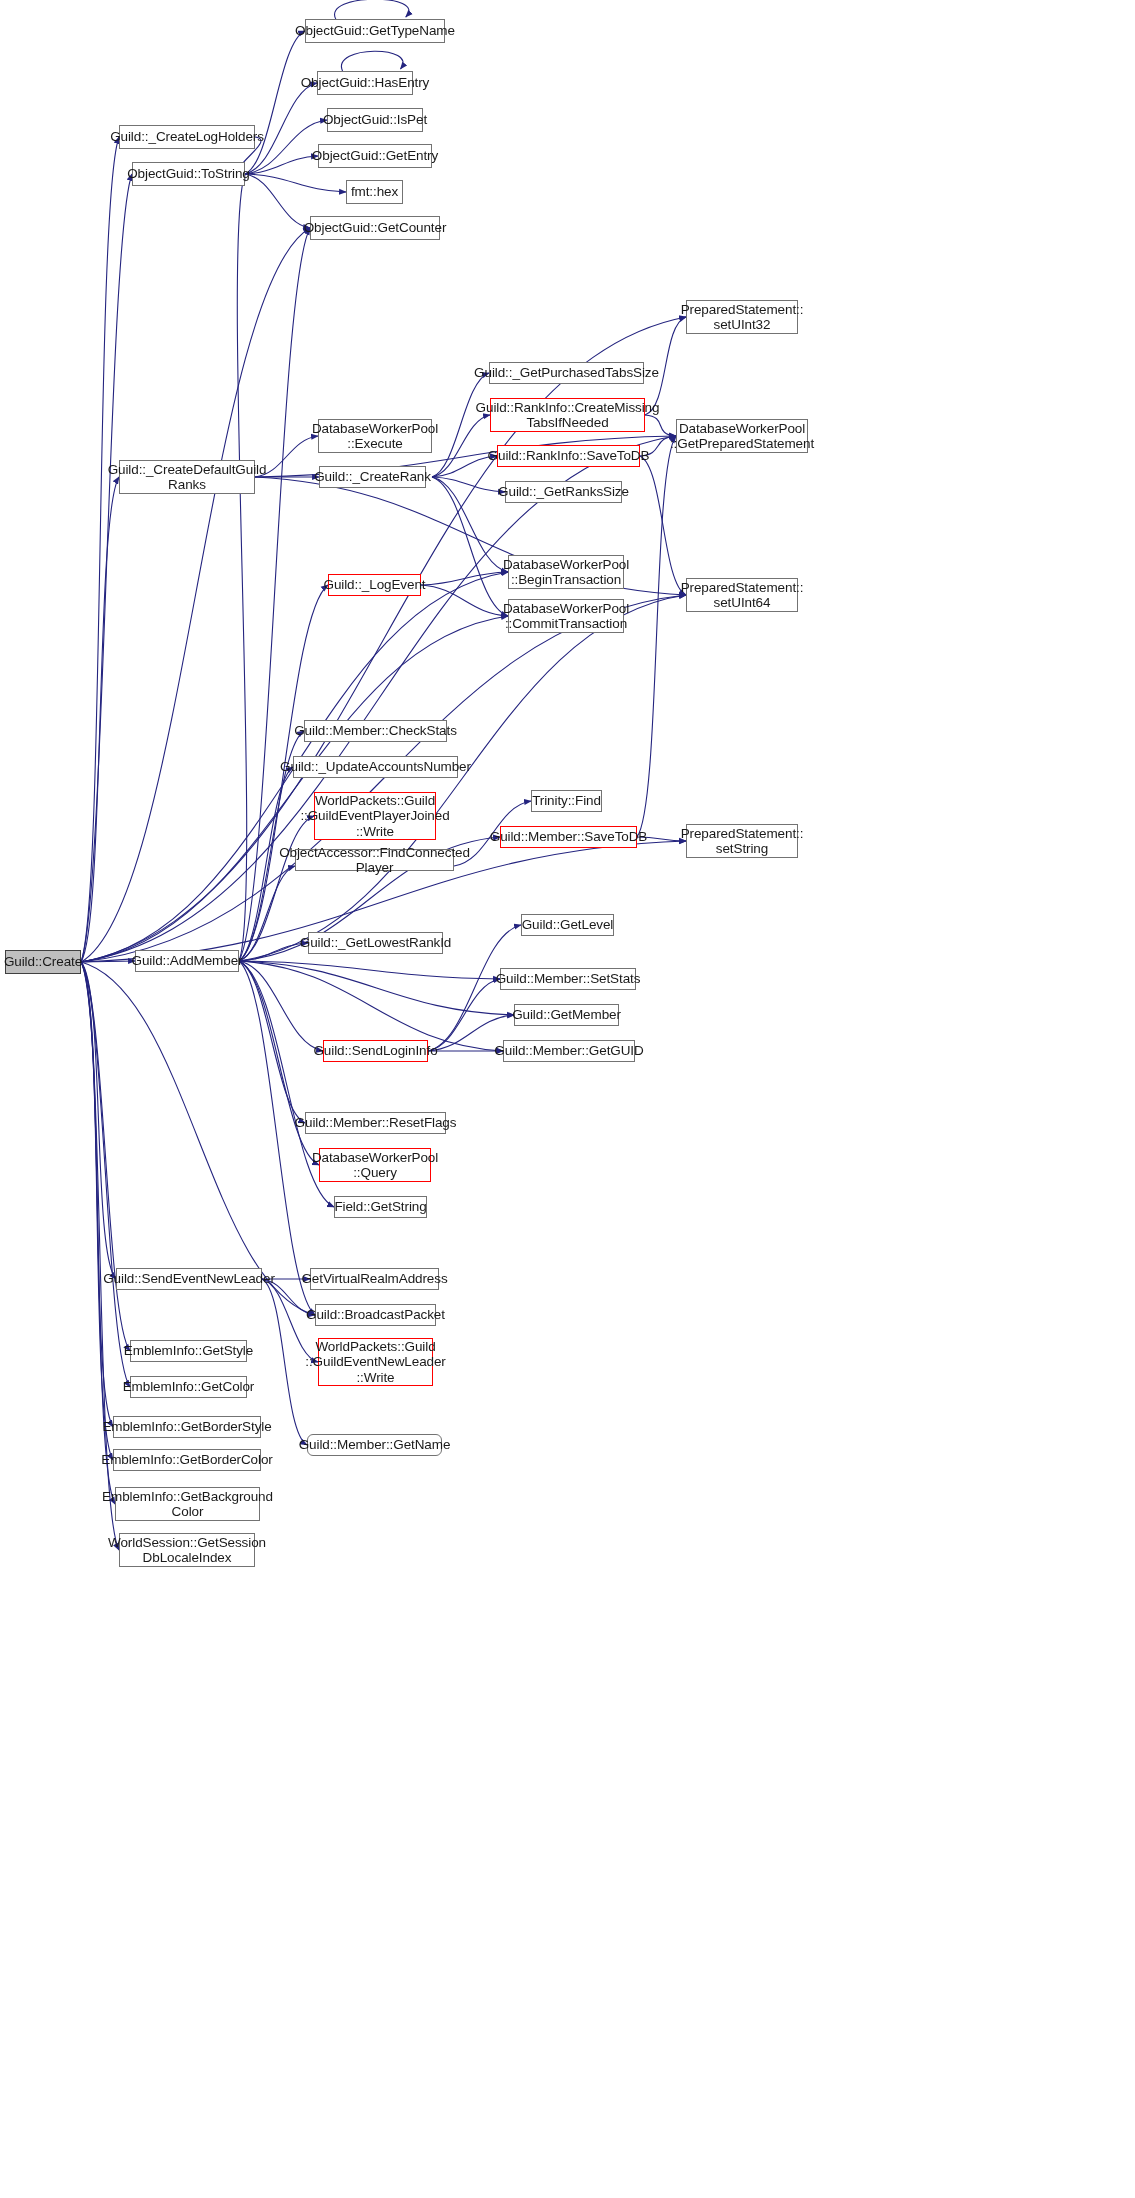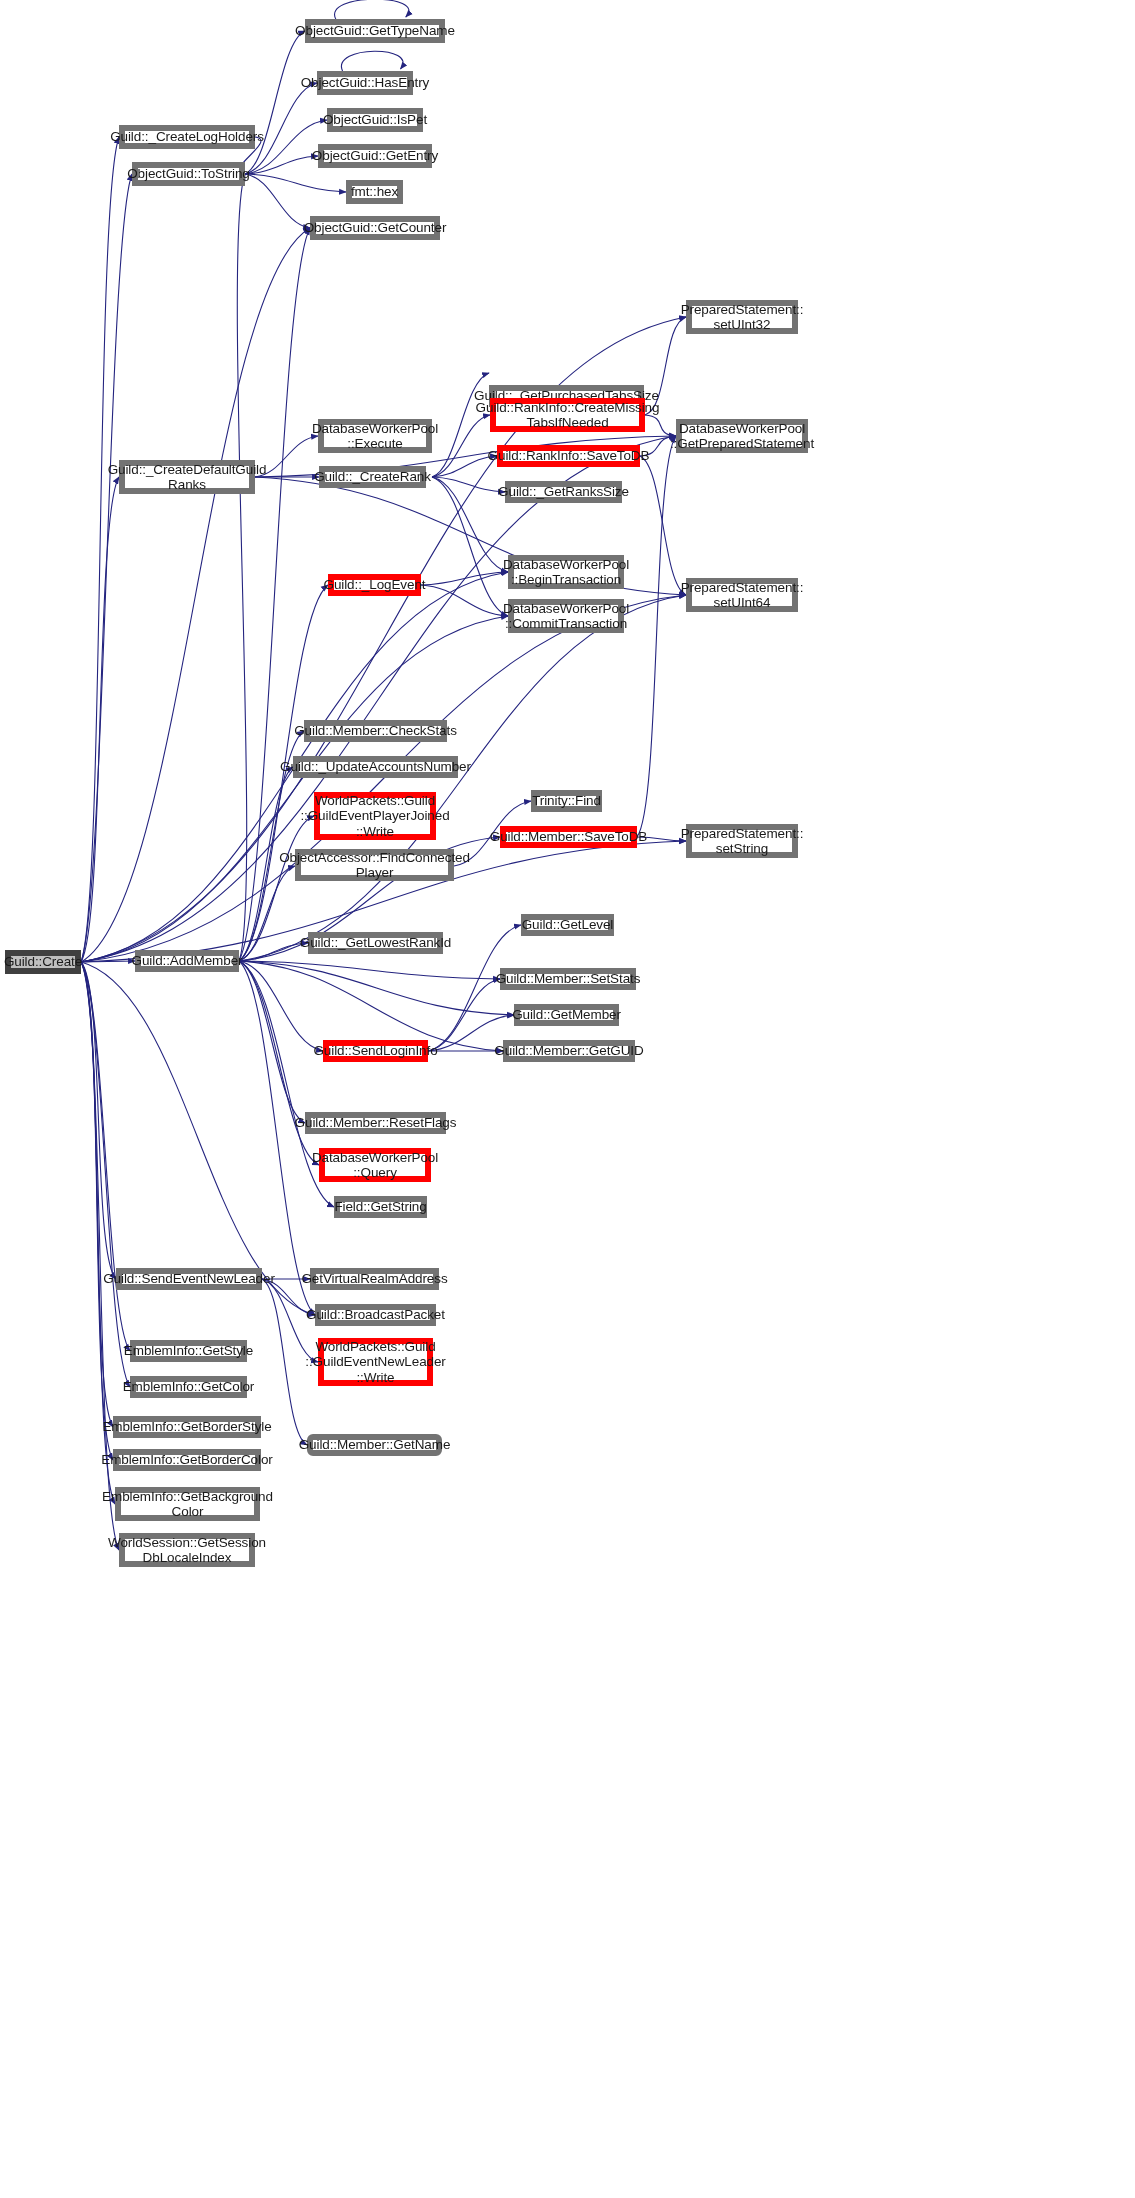--- a/index.html
+++ b/index.html
@@ -24,21 +24,21 @@
     pointer-events: none;
   }
   .node {
     position: absolute;
     box-sizing: border-box;
     display: flex;
     align-items: center;
     justify-content: center;
     text-align: center;
     background: #ffffff;
-    border: 6px solid #737373;
+    border: 1px solid #737373;
     color: #1a1a1a;
     font-size: 13.5px;
     line-height: 1.12;
     letter-spacing: -0.1px;
     padding: 1px 3px;
     white-space: pre-line;
     z-index: 3;
   }
   .node.red {
     border-color: #ff0000;
@@ -136,21 +136,21 @@
     <div class="node" style="left: 119px; top: 125px; width: 136px; height: 24px;">Guild::_CreateLogHolders</div>
     <div class="node" style="left: 132px; top: 162px; width: 113px; height: 24px;">ObjectGuid::ToString</div>
     <div class="node" style="left: 305px; top: 19px; width: 140px; height: 24px;">ObjectGuid::GetTypeName</div>
     <div class="node" style="left: 317px; top: 71px; width: 96px; height: 24px;">ObjectGuid::HasEntry</div>
     <div class="node" style="left: 327px; top: 108px; width: 96px; height: 24px;">ObjectGuid::IsPet</div>
     <div class="node" style="left: 318px; top: 144px; width: 114px; height: 24px;">ObjectGuid::GetEntry</div>
     <div class="node" style="left: 346px; top: 180px; width: 57px; height: 24px;">fmt::hex</div>
     <div class="node" style="left: 310px; top: 216px; width: 130px; height: 24px;">ObjectGuid::GetCounter</div>
     <div class="node" style="left: 686px; top: 300px; width: 112px; height: 34px;">PreparedStatement::
 setUInt32</div>
-    <div class="node" style="left: 489px; top: 362px; width: 155px; height: 22px; margin-top: 23px;">Guild::_GetPurchasedTabsSize</div>
+    <div class="node" style="left: 489px; top: 362px; width: 155px; height: 22px;">Guild::_GetPurchasedTabsSize</div>
     <div class="node red" style="left: 490px; top: 398px; width: 155px; height: 34px;">Guild::RankInfo::CreateMissing
 TabsIfNeeded</div>
     <div class="node" style="left: 676px; top: 419px; width: 132px; height: 34px;">DatabaseWorkerPool
 ::GetPreparedStatement</div>
     <div class="node red" style="left: 497px; top: 445px; width: 143px; height: 22px;">Guild::RankInfo::SaveToDB</div>
     <div class="node" style="left: 318px; top: 419px; width: 114px; height: 34px;">DatabaseWorkerPool
 ::Execute</div>
     <div class="node" style="left: 119px; top: 460px; width: 136px; height: 34px;">Guild::_CreateDefaultGuild
 Ranks</div>
     <div class="node" style="left: 319px; top: 466px; width: 107px; height: 22px;">Guild::_CreateRank</div>
@@ -164,21 +164,21 @@
 ::CommitTransaction</div>
     <div class="node" style="left: 304px; top: 720px; width: 143px; height: 22px;">Guild::Member::CheckStats</div>
     <div class="node" style="left: 293px; top: 756px; width: 165px; height: 22px;">Guild::_UpdateAccountsNumber</div>
     <div class="node red" style="left: 314px; top: 792px; width: 122px; height: 48px;">WorldPackets::Guild
 ::GuildEventPlayerJoined
 ::Write</div>
     <div class="node" style="left: 531px; top: 790px; width: 71px; height: 22px;">Trinity::Find</div>
     <div class="node red" style="left: 500px; top: 826px; width: 137px; height: 22px;">Guild::Member::SaveToDB</div>
     <div class="node" style="left: 686px; top: 824px; width: 112px; height: 34px;">PreparedStatement::
 setString</div>
-    <div class="node" style="left: 295px; top: 849px; width: 159px; height: 32px;">ObjectAccessor::FindConnected
+    <div class="node" style="left: 295px; top: 849px; width: 159px; height: 22px;">ObjectAccessor::FindConnected
 Player</div>
     <div class="node" style="left: 521px; top: 914px; width: 93px; height: 22px;">Guild::GetLevel</div>
     <div class="node" style="left: 308px; top: 932px; width: 135px; height: 22px;">Guild::_GetLowestRankId</div>
     <div class="node" style="left: 135px; top: 950px; width: 104px; height: 22px;">Guild::AddMember</div>
     <div class="node" style="left: 500px; top: 968px; width: 136px; height: 22px;">Guild::Member::SetStats</div>
     <div class="node" style="left: 514px; top: 1004px; width: 105px; height: 22px;">Guild::GetMember</div>
     <div class="node red" style="left: 323px; top: 1040px; width: 105px; height: 22px;">Guild::SendLoginInfo</div>
     <div class="node" style="left: 503px; top: 1040px; width: 132px; height: 22px;">Guild::Member::GetGUID</div>
     <div class="node" style="left: 305px; top: 1112px; width: 141px; height: 22px;">Guild::Member::ResetFlags</div>
     <div class="node red" style="left: 319px; top: 1148px; width: 112px; height: 34px;">DatabaseWorkerPool

